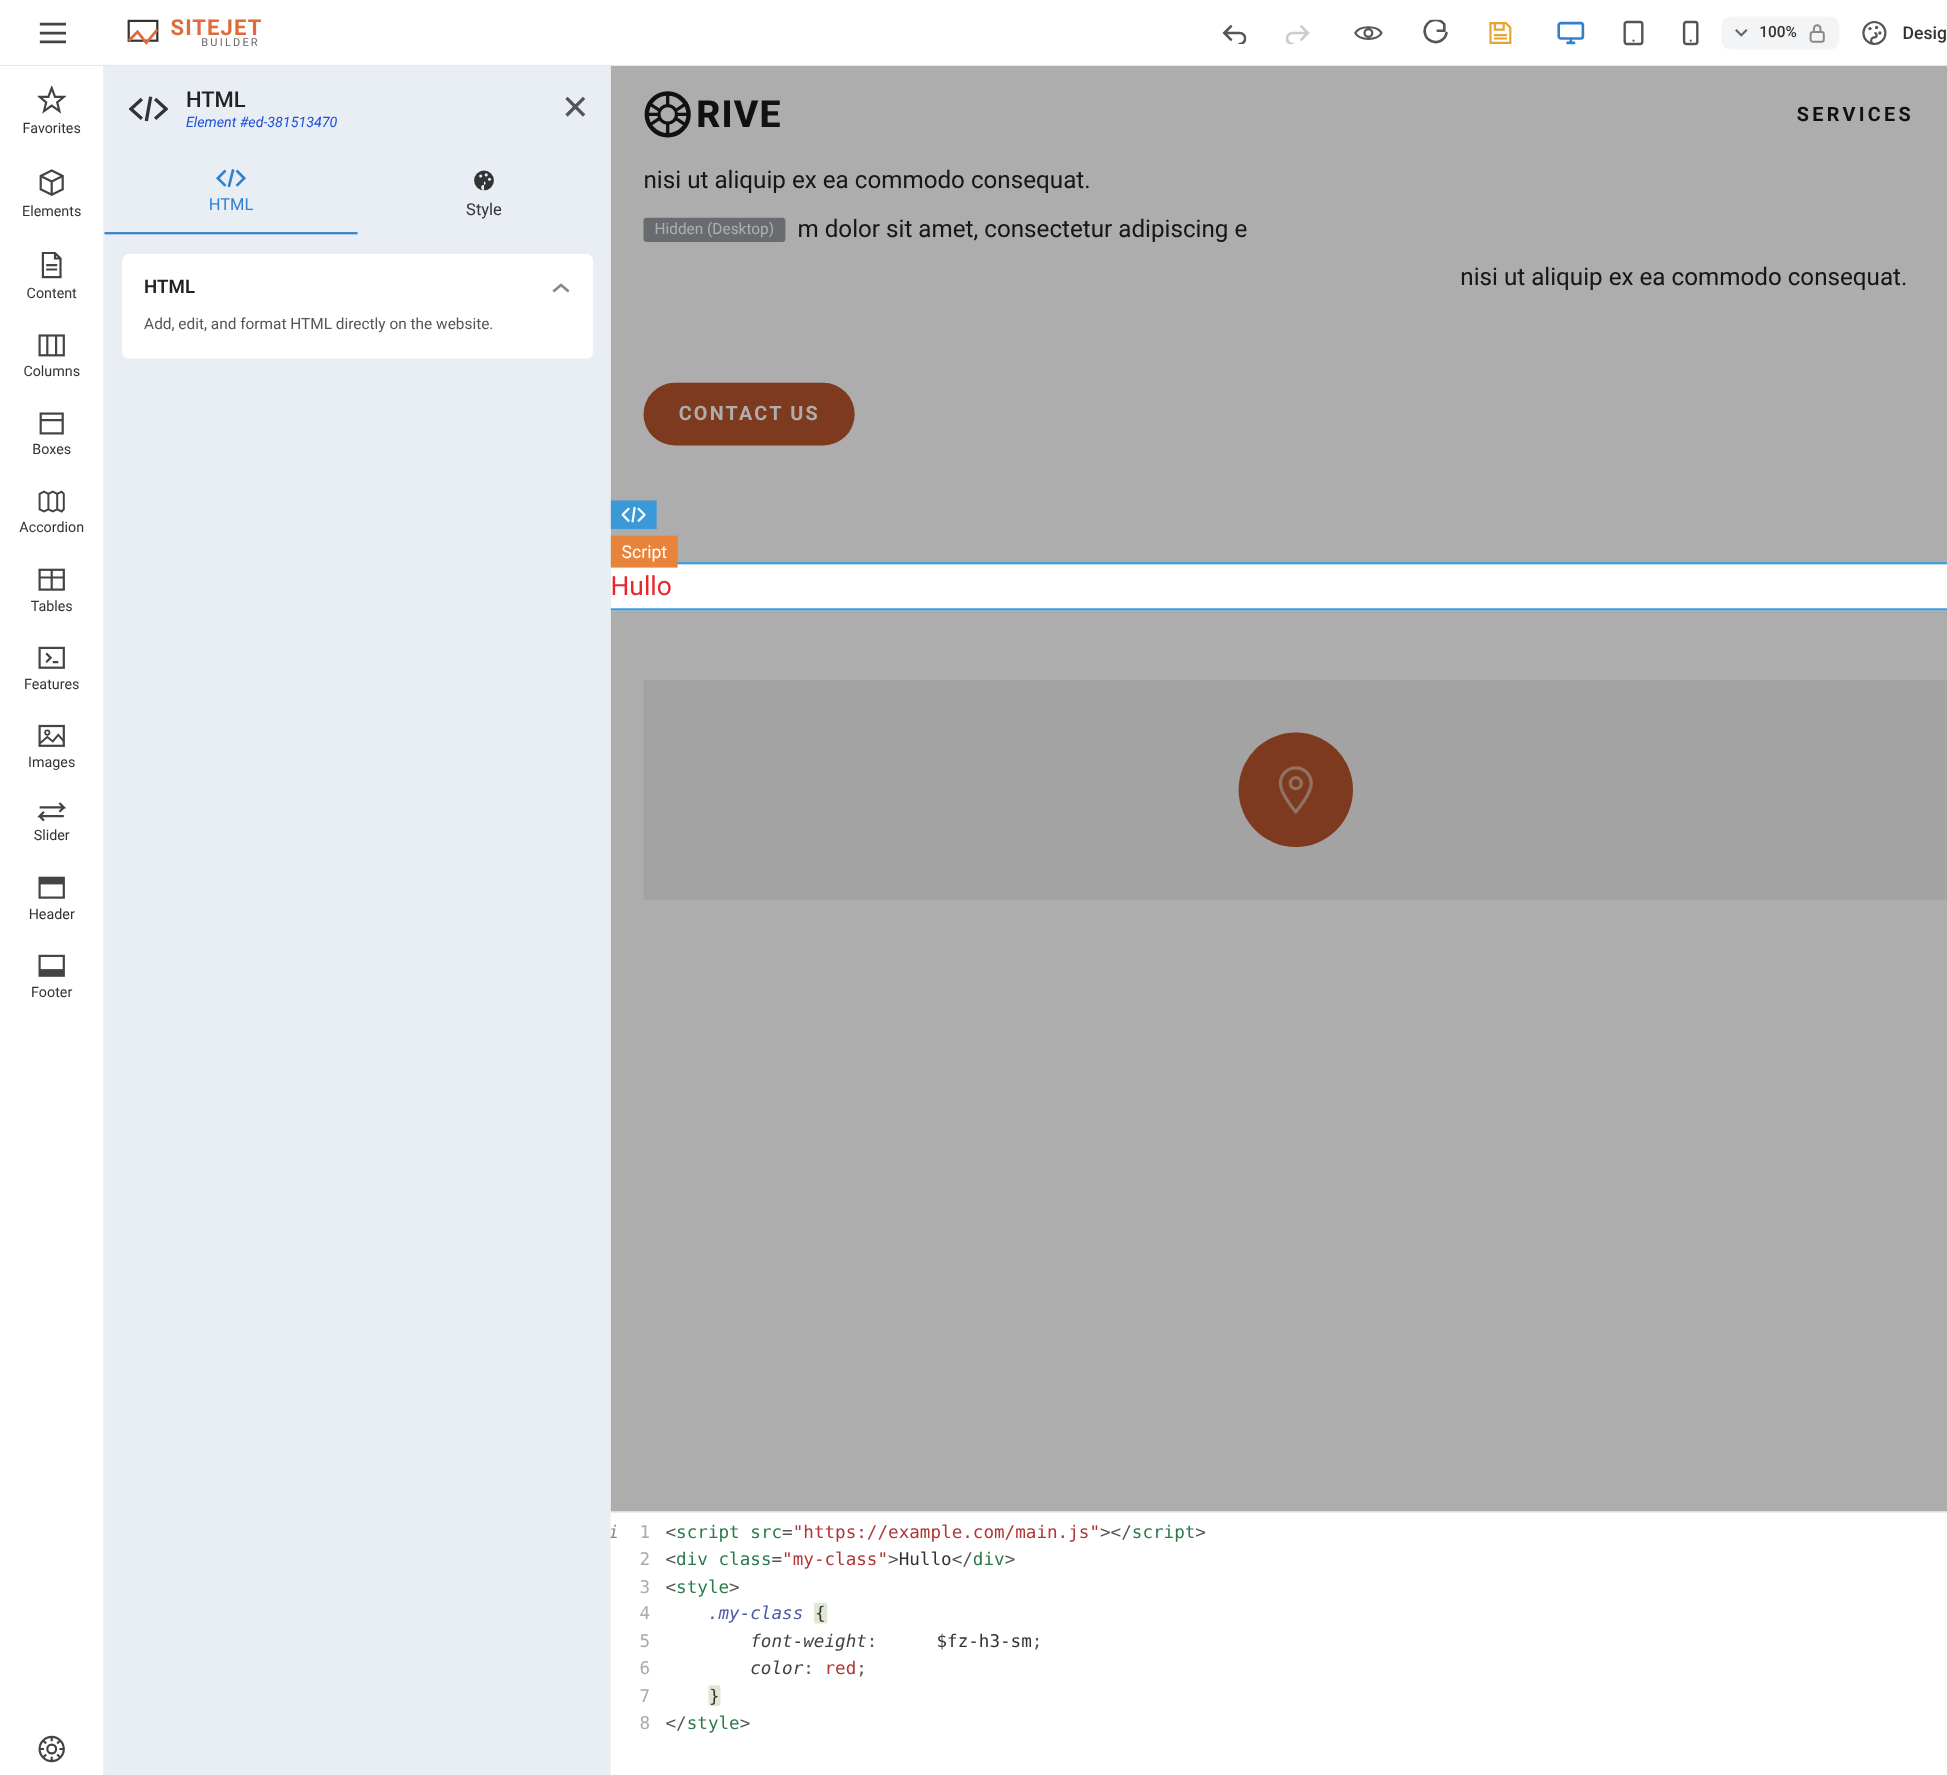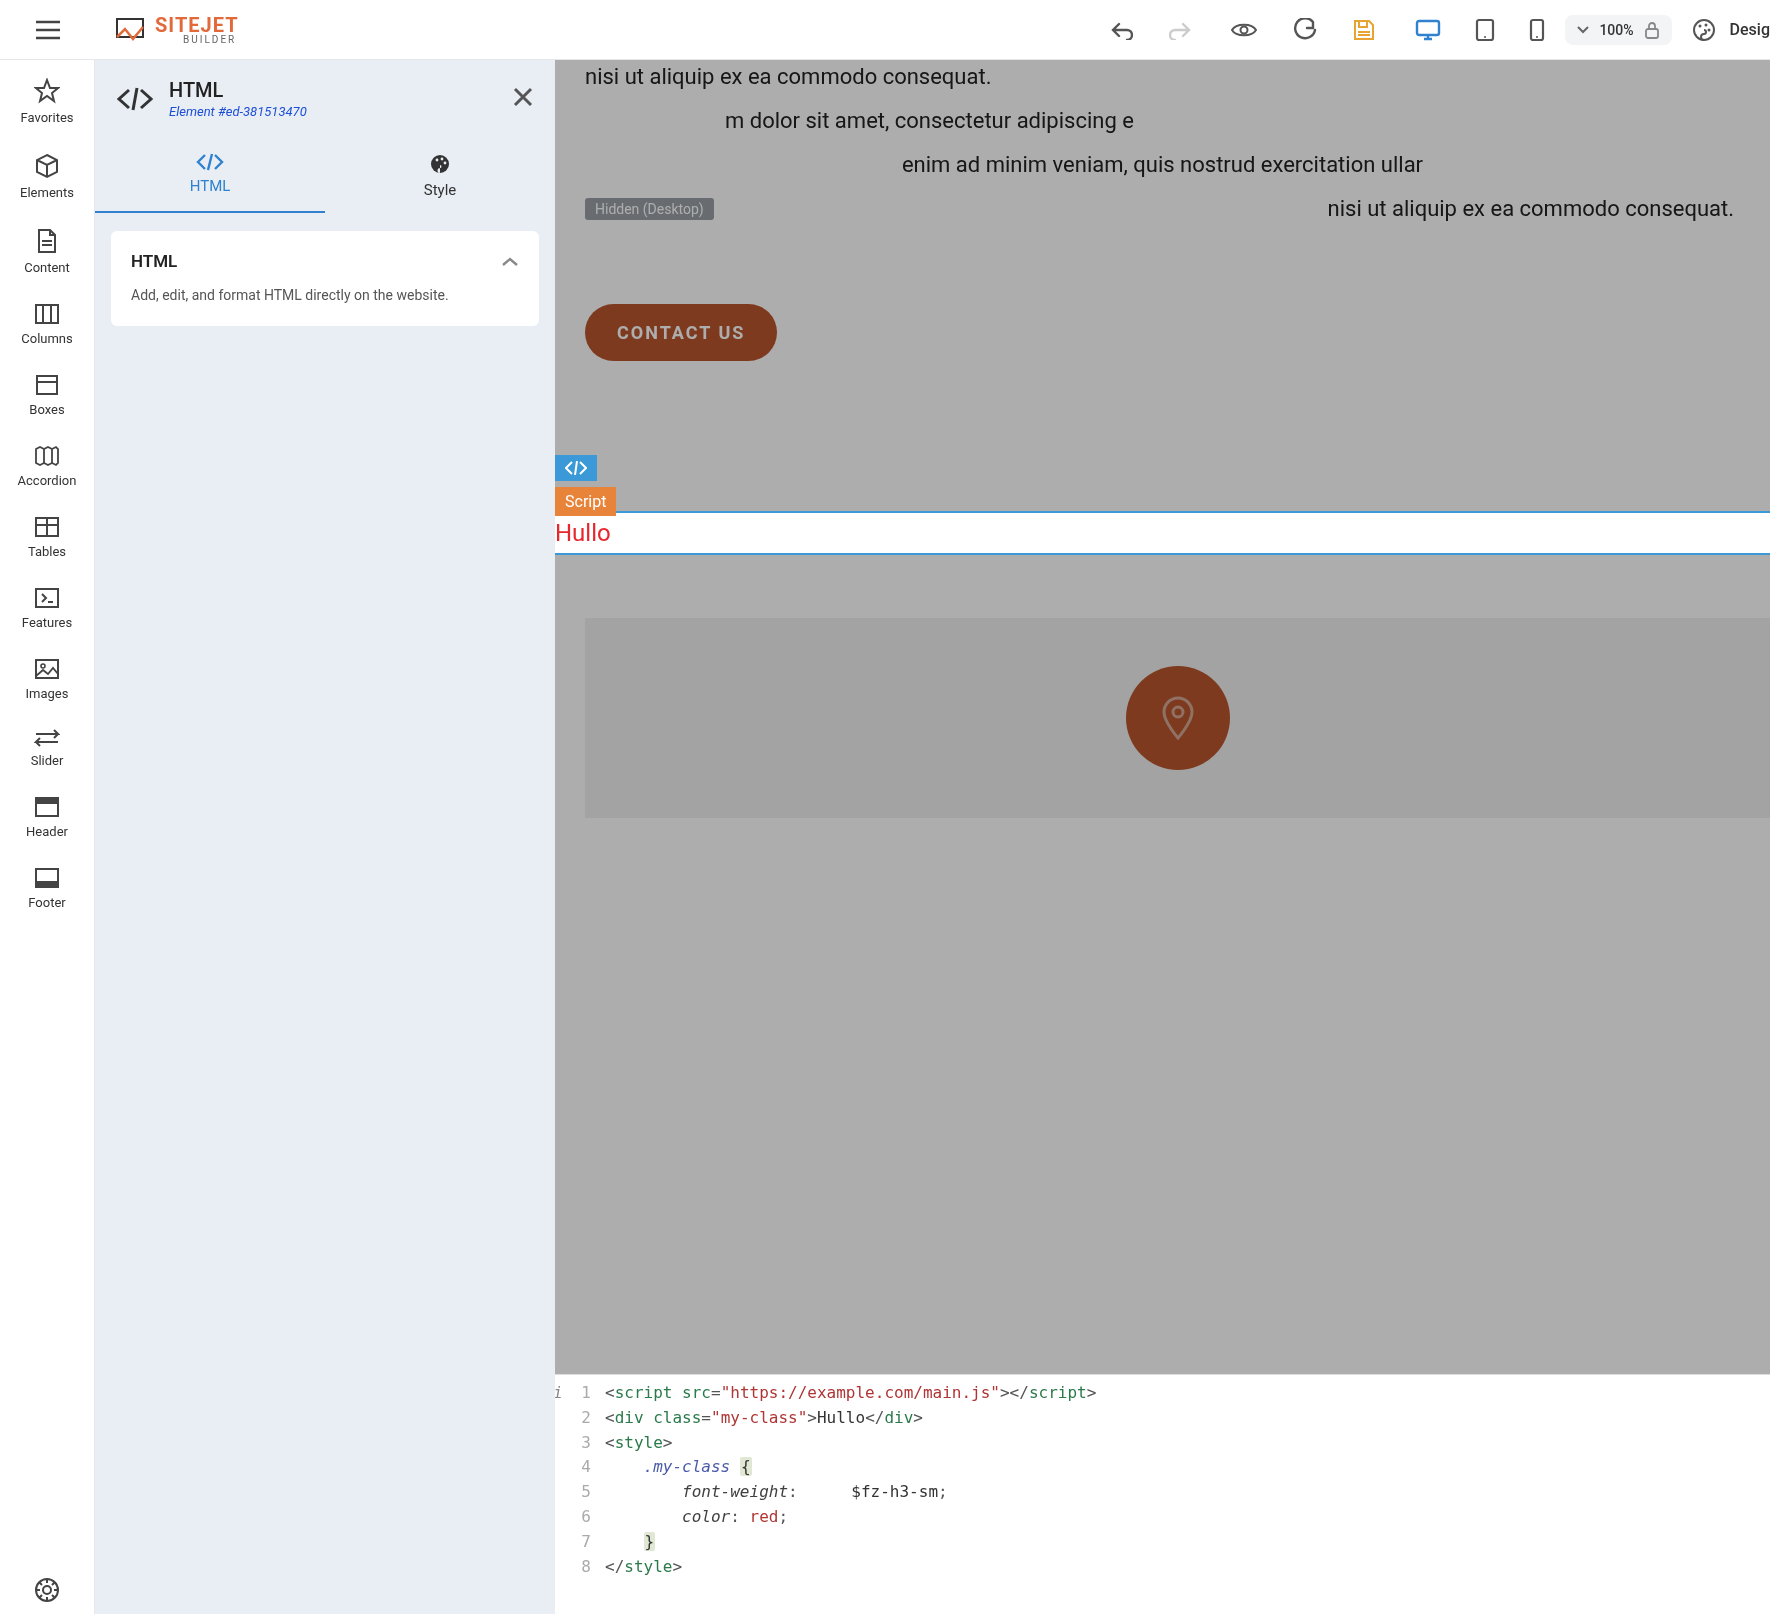--- a/index.html
+++ b/index.html
@@ -435,25 +435,35 @@
             </svg>
         </span>
       </div>
       <div class="props-card-desc">Add, edit, and format HTML directly on the website.</div>
     </div>
   </div>
 
   <div class="canvas-area">
     <div class="canvas-preview">
       <div class="preview-content">
+        <div class="preview-header">
+          <div class="drive-logo">
+            <svg class="drive-wheel" width="44" height="44" viewBox="0 0 44 44">
+                <circle cx="22" cy="22" r="19" fill="none" stroke="#1a1a1a" stroke-width="4"></circle>
+                <circle cx="22" cy="22" r="8" fill="none" stroke="#1a1a1a" stroke-width="3"></circle>
+                <path d="M22 3 V14 M22 30 V41 M5 12 L14 18 M30 26 L39 32 M39 12 L30 18 M14 26 L5 32 M3 22 H14 M30 22 H41" stroke="#1a1a1a" stroke-width="3"></path>
+              </svg>
+            <span class="drive-text">RIVE</span>
+          </div>
+          <span class="services-link">SERVICES</span>
+        </div>
         <div class="preview-body">
           <div class="lorem-text">nisi ut aliquip ex ea commodo consequat.</div>
           <span class="hidden-badge">Hidden (Desktop)</span>
           <div class="lorem-text" style="text-indent:140px;">m dolor sit amet, consectetur adipiscing e</div>
-          <div class="lorem-text" style="text-align:center;">enim ad minim veniam, quis nostrud exercitation ullar</div>
           <div class="lorem-text" style="text-align:right; padding-right:6px;">nisi ut aliquip ex ea commodo consequat.</div>
           <span class="contact-btn">CONTACT US</span>
         </div>
         <div class="location-card">
           <div class="location-circle">
             <svg width="40" height="48" viewBox="0 0 40 48">
                 <path d="M20 4 A14 14 0 0 1 34 18 C34 28 20 44 20 44 C20 44 6 28 6 18 A14 14 0 0 1 20 4 Z" fill="none" stroke="#d4a896" stroke-width="3"></path>
                 <circle cx="20" cy="18" r="5" fill="none" stroke="#d4a896" stroke-width="3"></circle>
               </svg>
           </div>

